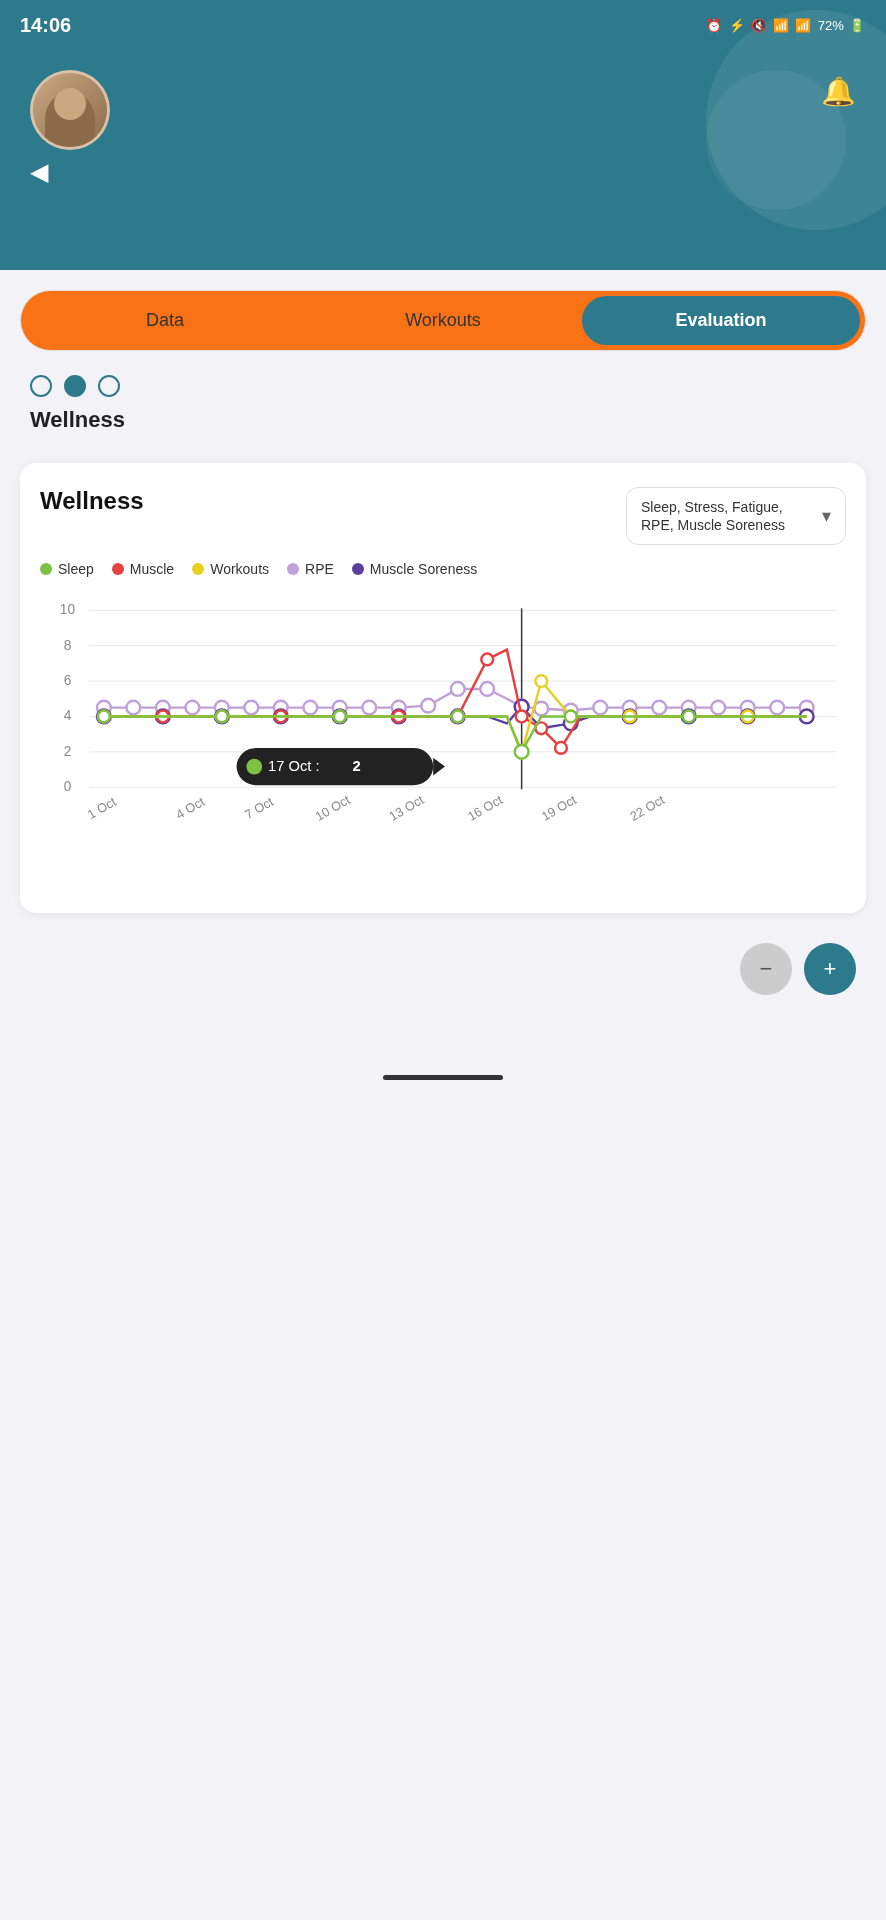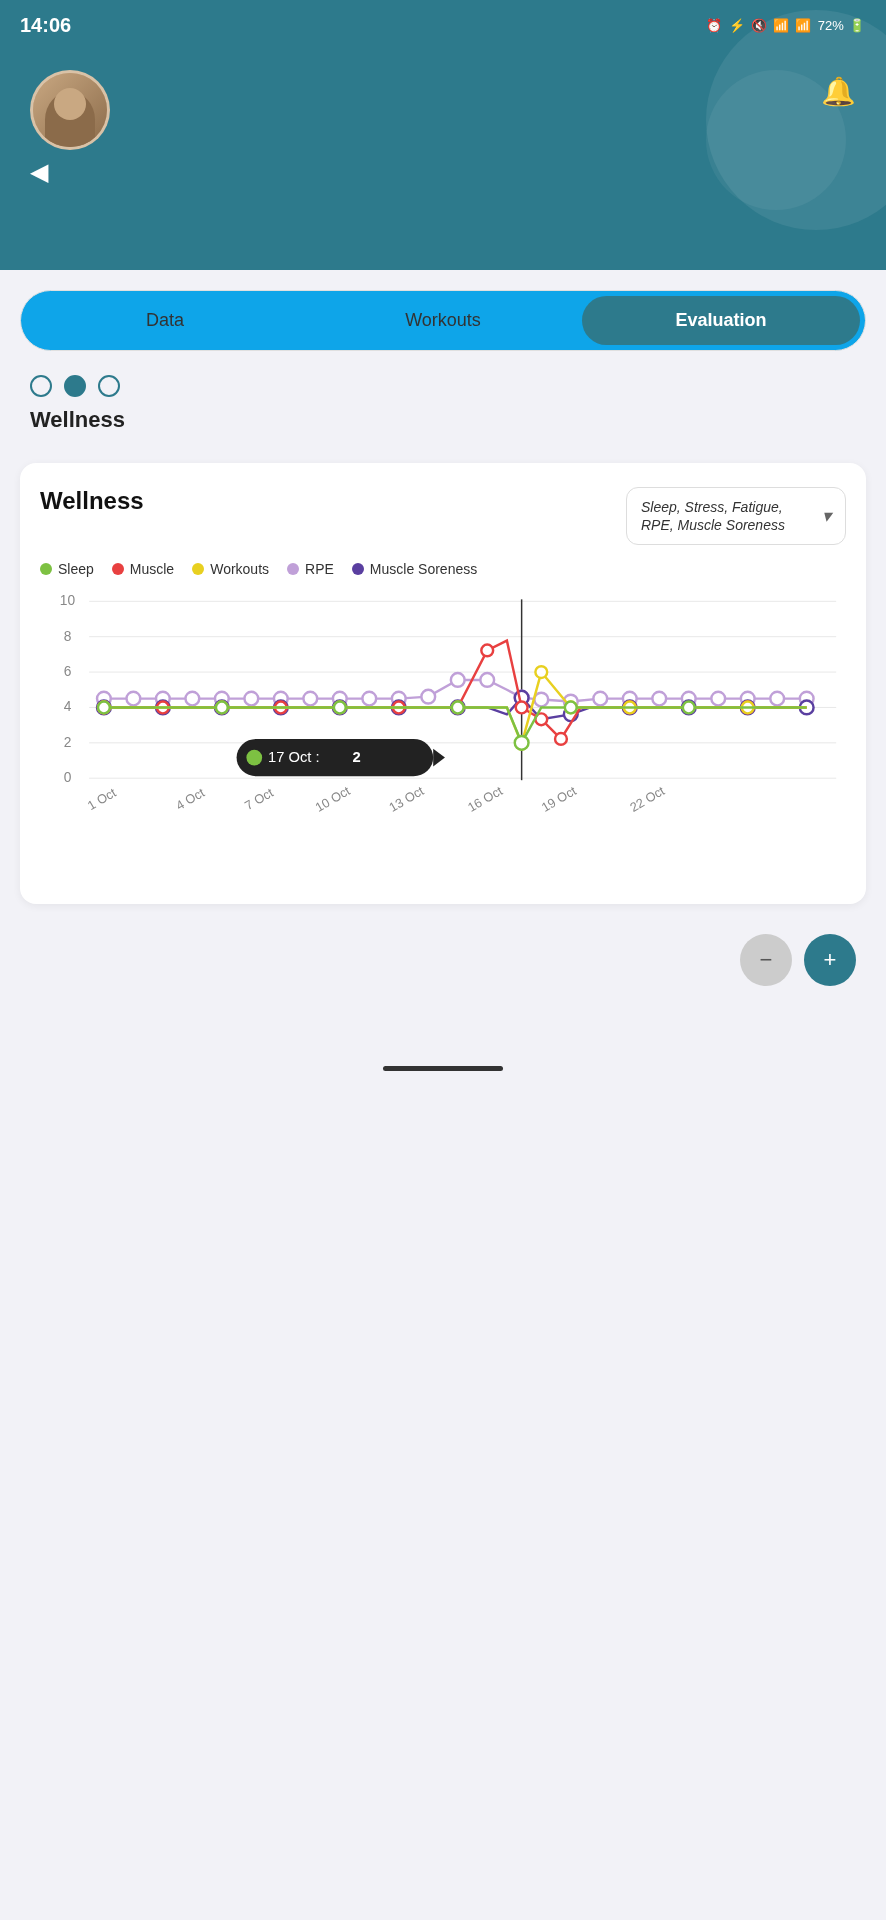--- a/index.html
+++ b/index.html
@@ -118,21 +118,21 @@
     }
     .back-arrow {
       color: white;
       font-size: 24px;
       margin-top: 8px;
       display: inline-block;
     }
 
     
     .tab-bar {
-      background: #0ea5e9;
+      background: #f97316;
       margin: 20px 20px 0 20px;
       border-radius: 50px;
       display: flex;
       padding: 5px;
       border: 1.5px solid #e0e0e0;
     }
     .tab-item {
       flex: 1;
       text-align: center;
       padding: 14px 0;
@@ -194,38 +194,37 @@
       color: #111;
     }
     .chart-filter {
       border: 1.5px solid #ddd;
       border-radius: 12px;
       padding: 10px 14px;
       display: flex;
       align-items: center;
       gap: 8px;
       max-width: 220px;
-      font-style: italic;
     }
     .chart-filter-text {
       font-size: 14px;
       color: #333;
       line-height: 1.3;
     }
     .filter-arrow {
       color: #666;
       font-size: 18px;
     }
 
     
     .legend {
       display: flex;
       flex-wrap: wrap;
       gap: 12px 18px;
-      margin-bottom: 7px;
+      margin-bottom: 16px;
     }
     .legend-item {
       display: flex;
       align-items: center;
       gap: 6px;
       font-size: 14px;
       color: #333;
     }
     .legend-dot {
       width: 12px;

